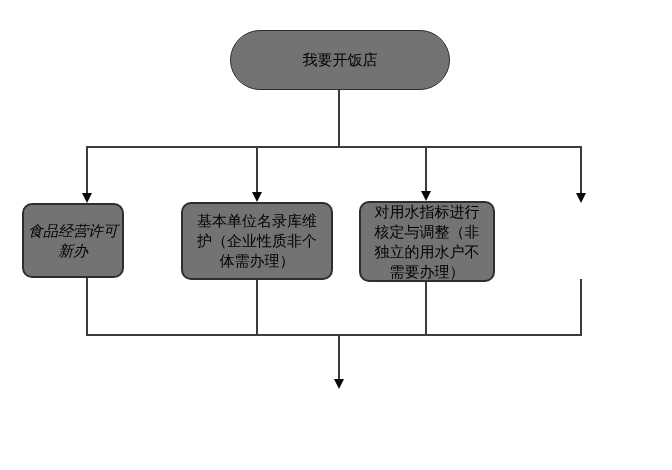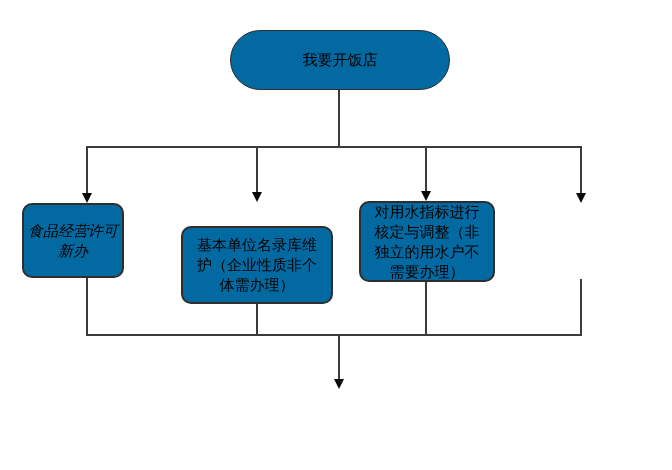--- a/index.html
+++ b/index.html
@@ -11,21 +11,21 @@
   .canvas {
     position: relative;
     width: 672px;
     height: 470px;
     background: #ffffff;
     overflow: hidden;
   }
   .node {
     position: absolute;
     box-sizing: border-box;
-    background: #0369a1;
+    background: #737373;
     display: flex;
     align-items: center;
     justify-content: center;
     text-align: center;
     color: #000000;
     font-size: 15px;
     line-height: 20px;
   }
   .node .label {
     white-space: pre-line;
@@ -34,21 +34,21 @@
   .stadium {
     border: 1.5px solid #2e2e2e;
   }
   .task {
     border: 2px solid #2e2e2e;
     border-radius: 10px;
   }
   .start-node  { left: 230px; top: 30px;  width: 220px; height: 60px; border-radius: 30px; }
   .end-node    { left: 228px; top: 389px; width: 223px; height: 66px; border-radius: 33px; }
   .task1 { left: 22px;  top: 203px; width: 102px; height: 75px; font-style: italic; }
-  .task2 { left: 181px; top: 202px; width: 152px; height: 78px; margin-top: 24px; }
+  .task2 { left: 181px; top: 202px; width: 152px; height: 78px; }
   .task3 { left: 359px; top: 201px; width: 136px; height: 81px; }
   .task4 { left: 515px; top: 203px; width: 132px; height: 76px; }
 
   .line {
     position: absolute;
     background: #3b3b3b;
   }
   .arrow-down {
     position: absolute;
     width: 0;

